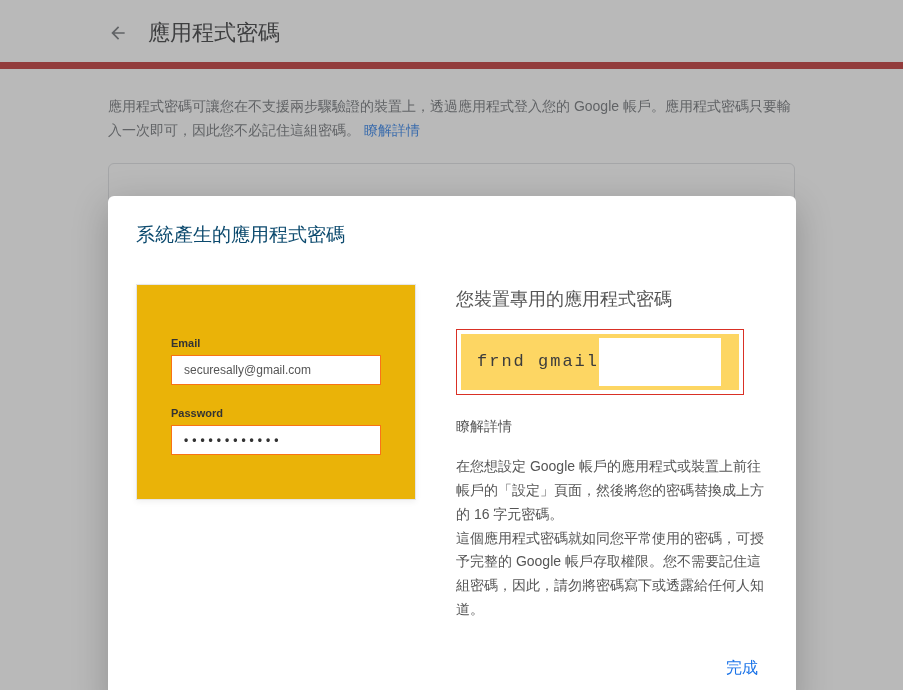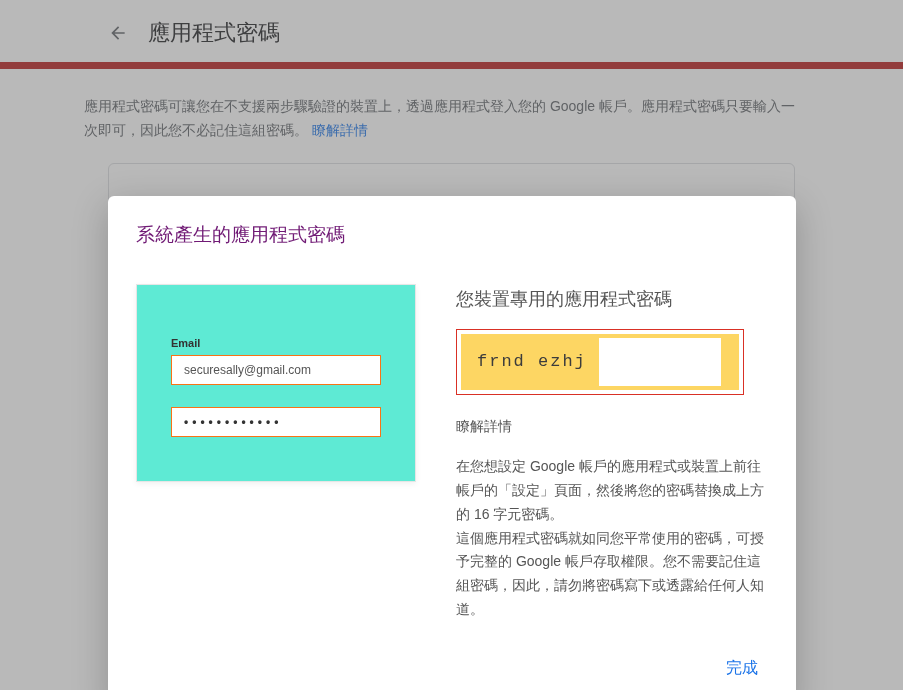--- a/index.html
+++ b/index.html
@@ -32,21 +32,21 @@
       width: 20px; height: 20px;
       margin-right: 20px;
       color: #5f6368;
       cursor: pointer;
     }
     .header-title {
       font-size: 22px;
       color: #202124;
     }
     .desc {
-      padding: 26px 108px 0 84px;
+      padding: 26px 108px 0 108px;
       font-size: 14px;
       color: #5f6368;
       line-height: 1.7;
     }
     .desc a { color: #1a73e8; text-decoration: none; }
     .card {
       margin: 20px 108px 0 108px;
       border: 1px solid #dadce0;
       border-radius: 6px;
       padding: 36px 24px;
@@ -62,35 +62,35 @@
       top: 196px;
       width: 688px;
       background: #fff;
       border-radius: 6px;
       box-shadow: 0 10px 36px rgba(0,0,0,0.22);
       z-index: 10;
       padding: 26px 28px 22px 28px;
     }
     .modal-title {
       font-size: 19px;
-      color: #701a75;
+      color: #0c4a6e;
       margin-bottom: 36px;
     }
     .modal-body {
       display: flex;
       gap: 40px;
     }
     .left-col {
       flex: 0 0 280px;
     }
     .login-card {
       border: 1px solid #e6e6e6;
       box-shadow: 0 2px 6px rgba(0,0,0,0.06);
       padding: 52px 34px 44px 34px;
-      background: #5eead4;
+      background: #eab308;
     }
     .field-label {
       font-size: 11px;
       font-weight: bold;
       color: #333;
       margin-bottom: 6px;
     }
     .field-input {
       width: 100%;
       border: 1px solid #f97316;
@@ -191,28 +191,29 @@
 
 <div class="overlay"></div>
 
 <div class="modal">
   <div class="modal-title">系統產生的應用程式密碼</div>
   <div class="modal-body">
     <div class="left-col">
       <div class="login-card">
         <div class="field-label">Email</div>
         <input class="field-input" type="text" readonly="" value="securesally@gmail.com" style="">
+        <div class="field-label">Password</div>
         <input class="field-input password" type="text" readonly="" value="••••••••••••" style="">
       </div>
     </div>
     <div class="right-col">
       <div class="right-heading">您裝置專用的應用程式密碼</div>
       <div class="pw-box-outer">
         <div class="pw-box">
-          <span>frnd ezhj</span>
+          <span>frnd gmail</span>
           <div class="pw-box-mask"></div>
           <div class="pw-box-stripe"></div>
         </div>
       </div>
       <div class="usage-heading">瞭解詳情</div>
       <div class="usage-text" style="white-space: pre-line;">在您想設定 Google 帳戶的應用程式或裝置上前往帳戶的「設定」頁面，然後將您的密碼替換成上方的 16 字元密碼。
 這個應用程式密碼就如同您平常使用的密碼，可授予完整的 Google 帳戶存取權限。您不需要記住這組密碼，因此，請勿將密碼寫下或透露給任何人知道。</div>
     </div>
   </div>
   <div class="modal-footer">

